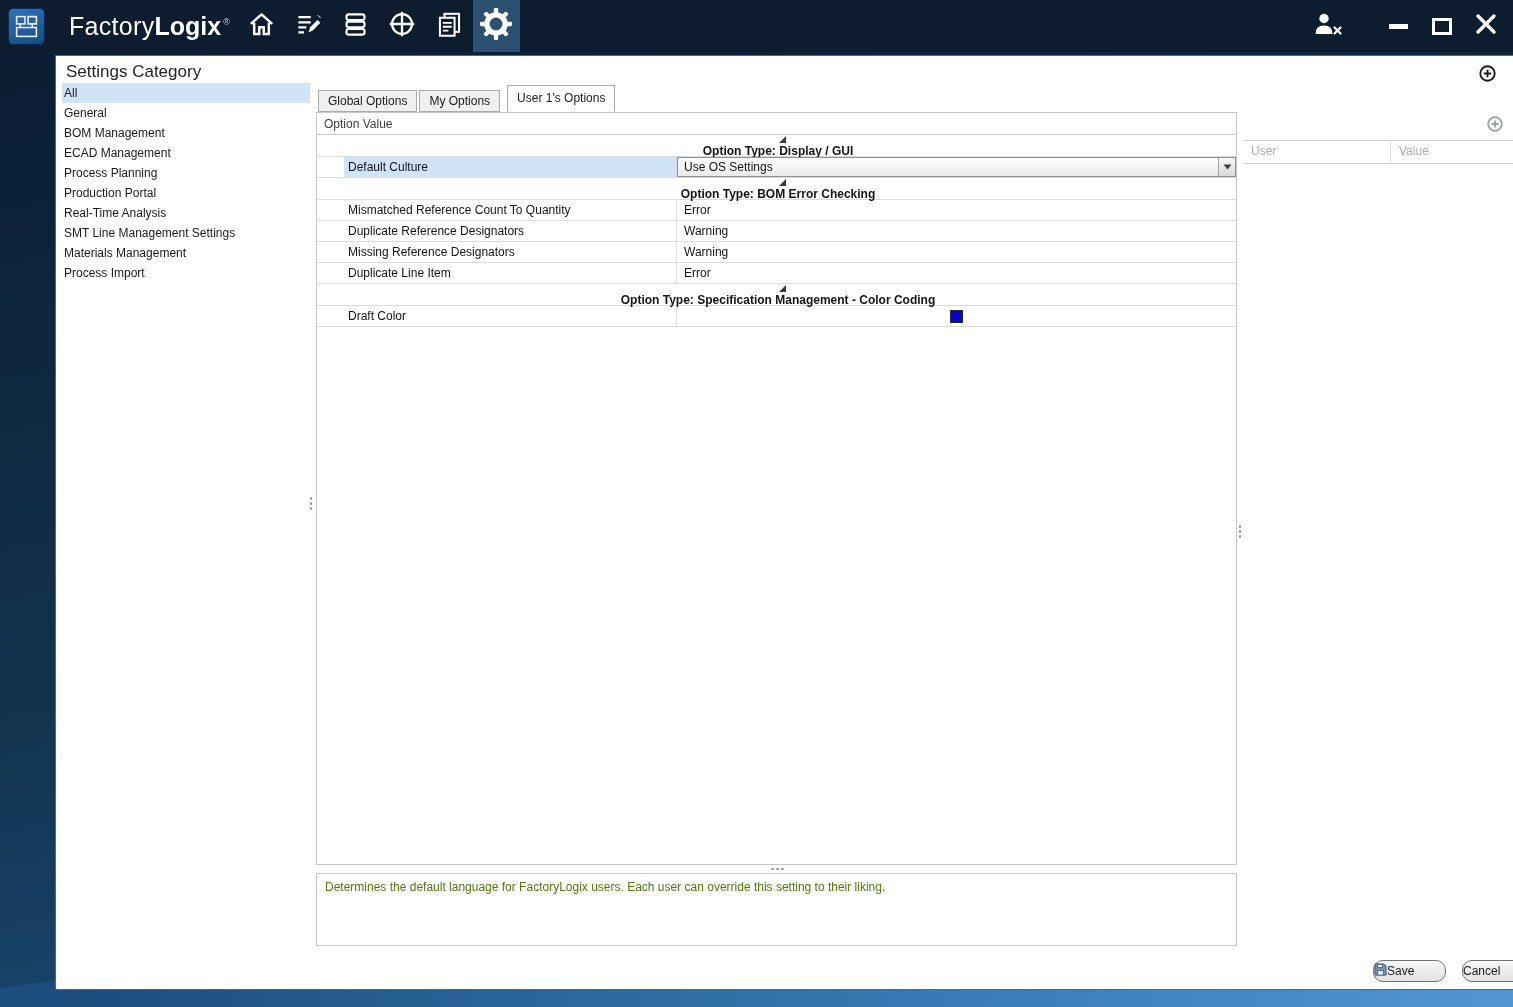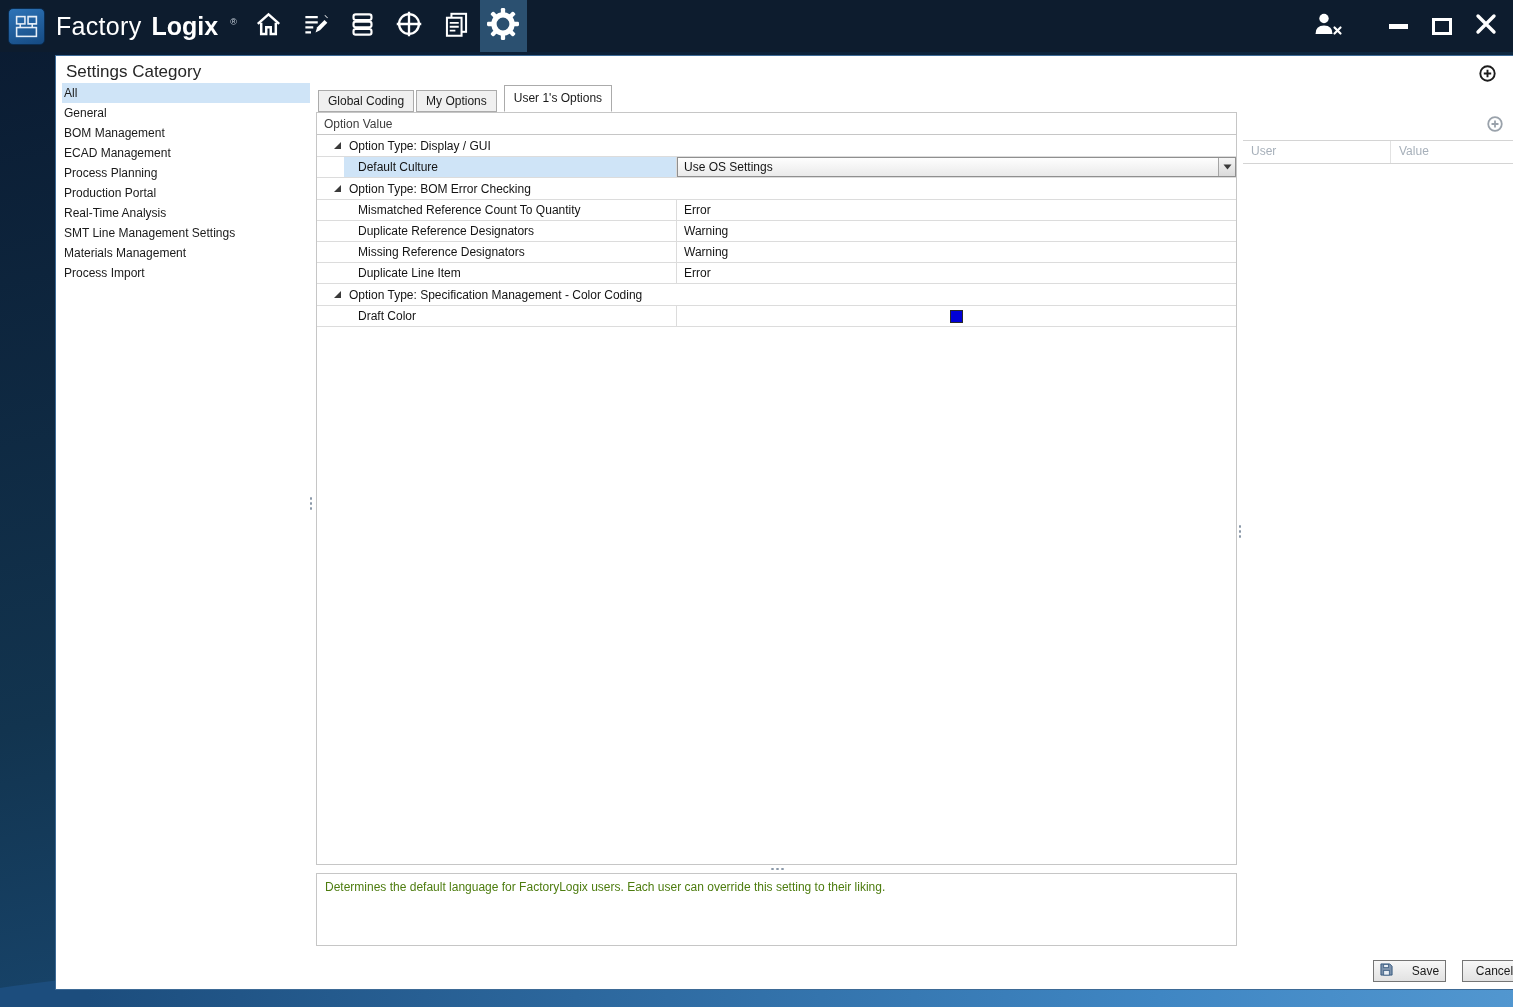--- a/index.html
+++ b/index.html
@@ -21,21 +21,21 @@
   
   .titlebar {
     position:absolute; top:0; left:0; width:100%; height:52px;
     background:#0d1c2e; display:flex; align-items:center; z-index:5;
   }
   .logo {
     width:37px; height:37px; margin-left:8px; border-radius:5px; flex:0 0 auto;
     background:linear-gradient(160deg,#2e74b8,#154a82);
     border:1px solid #0a2c50; display:flex; align-items:center; justify-content:center;
   }
-  .brand { margin-left:11px; color:#fff; font-size:25px; display:flex; align-items:baseline; white-space:nowrap;gap:10px; }
+  .brand { margin-left:24px; color:#fff; font-size:25px; display:flex; align-items:baseline; white-space:nowrap; }
   .brand .light { font-weight:400; letter-spacing:.3px; }
   .brand .bold  { font-weight:700; }
   .brand .reg   { font-size:9px; margin-left:2px; align-self:flex-start; margin-top:5px; color:#cfd8e2; }
   .nav { display:flex; margin-left:8px; height:100%; }
   .nav-btn { width:47px; height:52px; display:flex; align-items:center; justify-content:center; cursor:pointer; }
   .nav-btn.active { background:#2b5070; }
   .win-controls { margin-left:auto; display:flex; align-items:center; height:100%; margin-right:5px; }
   .win-btn { width:44px; height:52px; display:flex; align-items:center; justify-content:center; cursor:pointer; }
   .user-btn { margin-right:26px; }
   .min-glyph { width:19px; height:5px; background:#fff; display:block; }
@@ -68,27 +68,27 @@
 
   
   .options-table {
     position:absolute; left:260px; top:56px; width:921px; height:753px;
     border:1px solid #c6c6c6; background:#fff; font-size:12px;
   }
   .ot-header { display:flex; height:22px; border-bottom:1px solid #c6c6c6; color:#3d3d3d; }
   .ot-header .col1 { width:360px; border-right:1px solid #c6c6c6; padding:4px 0 0 4px; }
   .ot-header .col2 { flex:1; padding:4px 0 0 7px; }
   .row { display:flex; border-bottom:1px solid #dcdcdc; height:21px; align-items:center; color:#141414; }
-  .row.group { height:22px; font-weight:normal; }
+  .row.group { height:22px; font-weight:bold;flex-direction:column; }
   .expander { width:13px; margin-left:16px; display:flex; align-items:center; cursor:pointer; }
   .gtext { padding-left:3px; white-space:nowrap; }
   .row.option .indent { width:27px; height:100%; flex:0 0 auto; }
   .row.option .name {
     width:333px; height:100%; line-height:20px; border-right:1px solid #dcdcdc;
-    padding-left:14px; white-space:nowrap; overflow:hidden;
+    padding-left:4px; white-space:nowrap; overflow:hidden;
   }
   .row.option.selected .name { background:#cfe4f7; }
   .row.option .value { flex:1; height:100%; line-height:20px; padding-left:7px; display:flex; align-items:center; }
   .row.option .value.combo-cell { padding:0; }
   .row.option .value.center { justify-content:center; padding-left:0; }
   .combo {
     width:100%; height:20px; margin:0; border:1px solid #8f8f8f;
     background:linear-gradient(#fefefe,#eaeaea); display:flex; align-items:center; cursor:pointer;
   }
   .combo-text { flex:1; padding-left:6px; }
@@ -104,23 +104,23 @@
   .up-header { display:flex; height:24px; border-top:1px solid #d4d4d4; border-bottom:1px solid #d4d4d4; font-size:12px; color:#a7b0ba; }
   .up-header .u1 { width:148px; padding:3px 0 0 8px; border-right:1px solid #e2e2e2; }
   .up-header .u2 { flex:1; padding:3px 0 0 8px; }
 
   
   .desc-box {
     position:absolute; left:260px; top:817px; width:921px; height:73px;
     border:1px solid #c6c6c6; font-size:12px; color:#4d7c0f; padding:6px 8px; line-height:15px;
   }
   .btn {
-    position:absolute; height:22px; border:1px solid #757575; border-radius:0;
+    position:absolute; height:22px; border:1px solid #757575; border-radius:10px;
     background:linear-gradient(#f7f7f7,#e2e2e2); font-size:12px; color:#1a1a1a;
-    display:flex; align-items:center; justify-content:center; gap:19px; cursor:pointer;
+    display:flex; align-items:center; gap:0; cursor:pointer;
     font-family:"Liberation Sans",sans-serif;
   }
   .btn-save { left:1317px; top:904px; width:73px; }
   .btn-cancel { left:1406px; top:904px; width:65px; }
 
   
   .grip { position:absolute; cursor:pointer;
     background-image: radial-gradient(circle, #8a98a8 1px, transparent 1.4px); }
   .grip-v { width:4px; height:16px; background-size:4px 5px; background-position:center top; background-repeat:repeat-y; }
   .grip-h { width:16px; height:4px; background-size:5px 4px; background-position:left center; background-repeat:repeat-x; }
@@ -265,21 +265,21 @@
       <div class="side-item">ECAD Management</div>
       <div class="side-item">Process Planning</div>
       <div class="side-item">Production Portal</div>
       <div class="side-item">Real-Time Analysis</div>
       <div class="side-item">SMT Line Management Settings</div>
       <div class="side-item">Materials Management</div>
       <div class="side-item">Process Import</div>
     </div>
 
   <div class="tabs">
-      <div class="tab">Global Coding</div>
+      <div class="tab">Global Options</div>
       <div class="tab">My Options</div>
       <div class="tab active">User 1's Options</div>
     </div>
 
   <section class="options-table">
     <div class="ot-header">
       <div class="col2">Option Value</div>
     </div>
     <div class="ot-body">
         <div class="row group">

